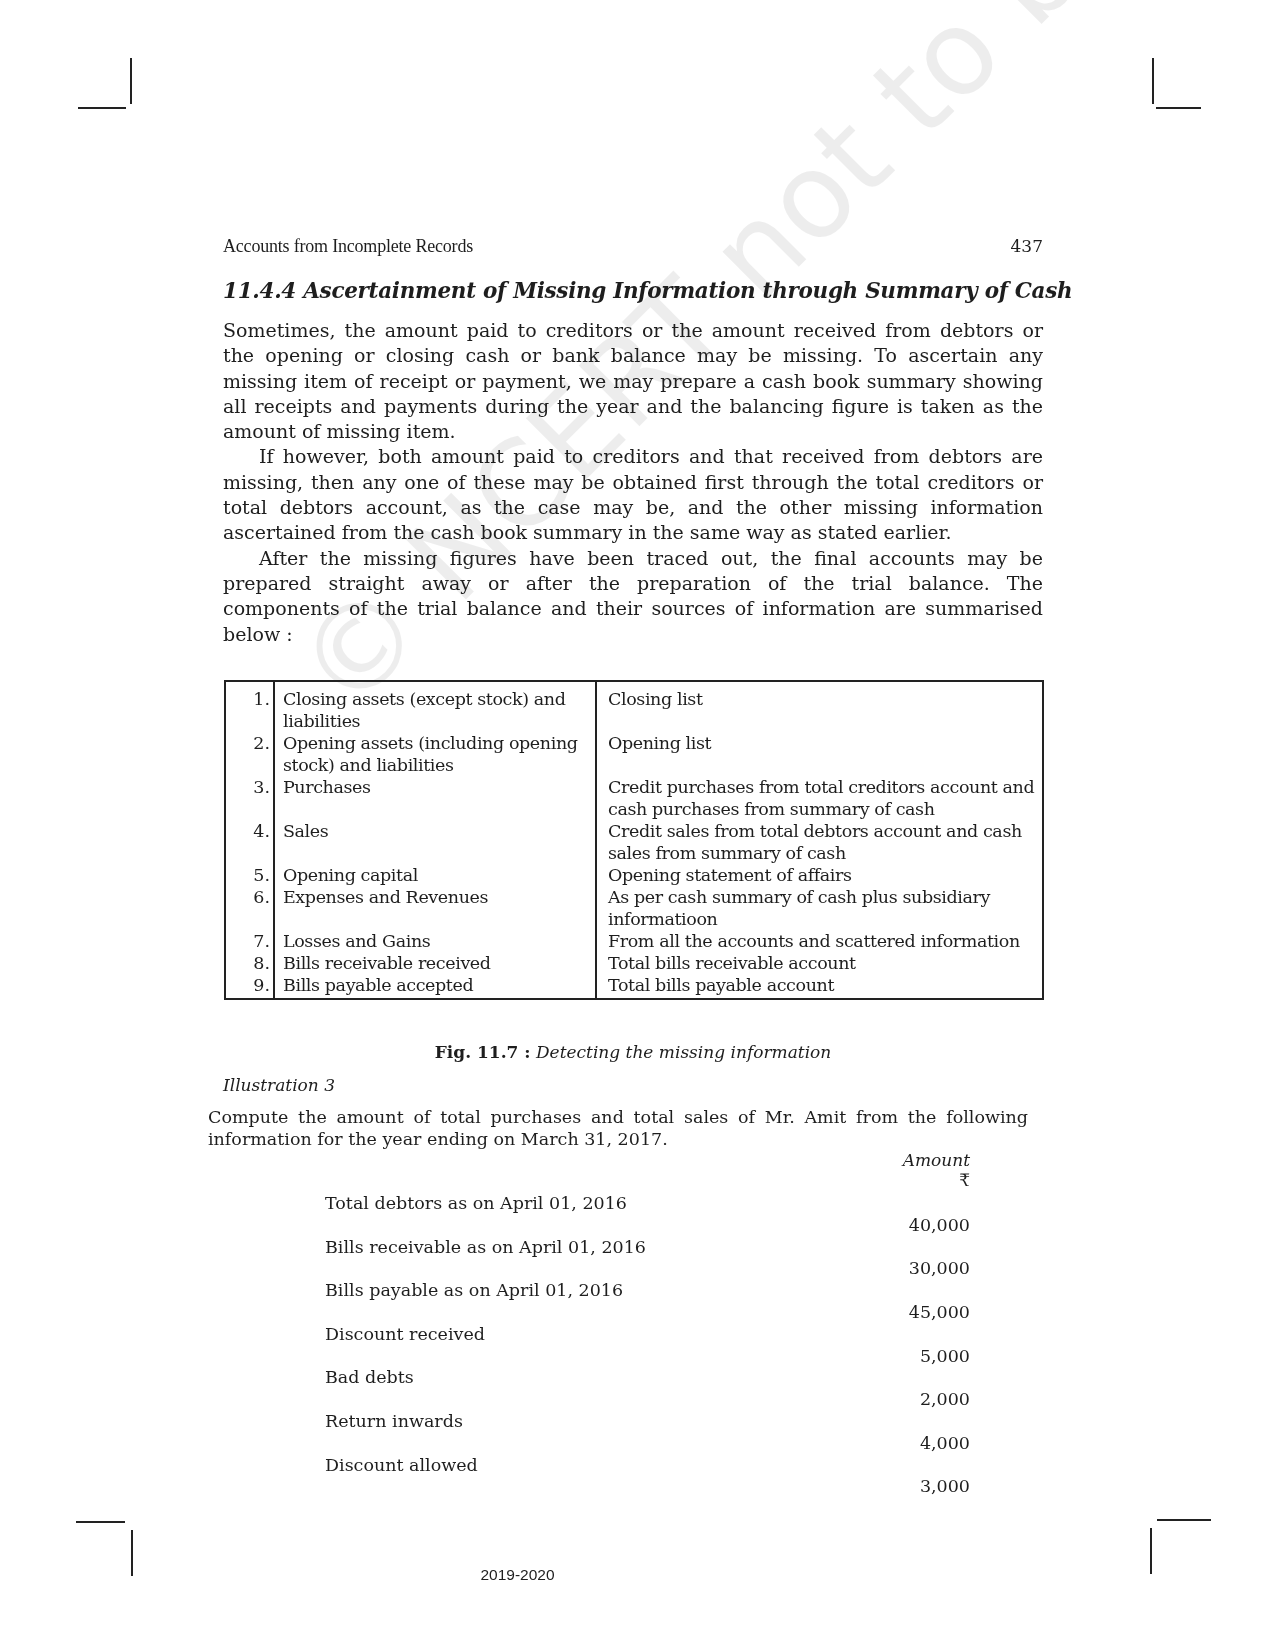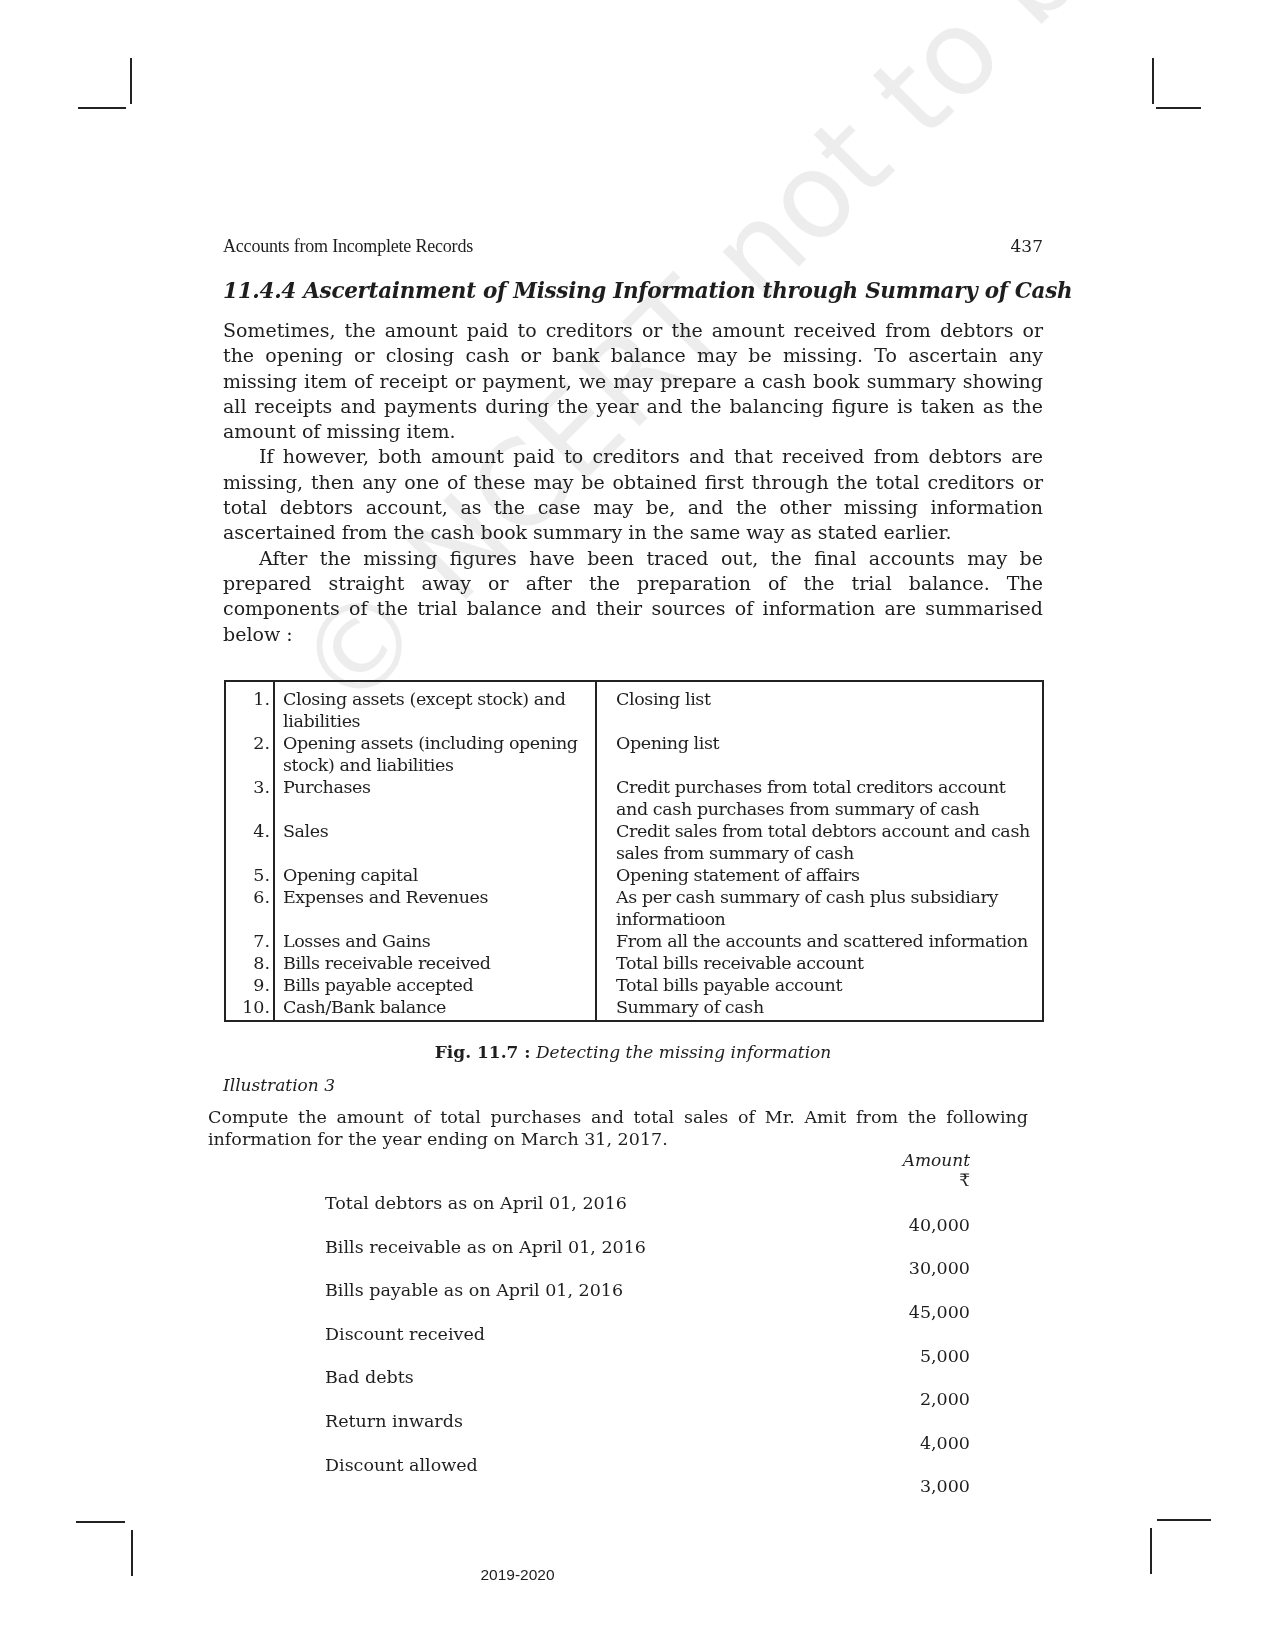--- a/index.html
+++ b/index.html
@@ -10,21 +10,21 @@
   .running-head .pno { position:absolute; right:0; top:0; font-family:"DejaVu Serif", serif; font-size:17px; }
   .section-title { position:absolute; left:223px; top:278px; width:825px; font-family:"DejaVu Serif", serif; font-style:italic; font-weight:bold; font-size:21.5px; letter-spacing:-0.3px; white-space:nowrap; }
   .body-text { position:absolute; left:223px; width:820px; font-family:"DejaVu Serif", serif; font-size:19px; line-height:25.3px; text-align:justify; }
   .body-text p { margin:0; }
   .body-text p.indent { text-indent:36px; }
   .body-text p { text-align-last:left; }
   table.fig { position:absolute; left:224px; top:680px; width:820px; border-collapse:collapse; border:2px solid #222; font-family:"DejaVu Serif", serif; font-size:17.5px; line-height:22px; }
   table.fig td { vertical-align:top; padding:0 4px; }
   table.fig td.num { width:40px; text-align:right; border-right:2px solid #222; padding-right:3px; }
   table.fig td.item { width:308px; border-right:2px solid #222; padding-left:8px; letter-spacing:-0.4px; }
-  table.fig td.src { padding-left:19px; letter-spacing:-0.4px; }
+  table.fig td.src { padding-left:11px; letter-spacing:-0.4px; }
   table.fig tr:first-child td { padding-top:6px; }
   table.fig tr:last-child td { padding-bottom:2px; }
   .caption { position:absolute; left:223px; top:1042px; width:820px; text-align:center; font-family:"DejaVu Serif", serif; font-size:17px; }
   .caption b { font-weight:bold; }
   .caption i { }
   .illus { position:absolute; left:223px; top:1075px; font-style:italic; font-size:17px; font-family:"DejaVu Serif", serif; }
   .question { position:absolute; left:208px; top:1106px; width:820px; font-size:17.5px; line-height:22px; text-align:justify; text-align-last:left; font-family:"DejaVu Serif", serif; }
   .amt-head { position:absolute; left:860px; top:1150px; width:110px; text-align:right; font-size:17px; font-family:"DejaVu Serif", serif; }
   .amt-head .lbl { font-style:italic; display:block; }
   .amt-head .cur { display:block; }
@@ -101,25 +101,20 @@
     <tr>
       <td class="num">8.</td>
       <td class="item">Bills receivable received</td>
       <td class="src">Total bills receivable account</td>
     </tr>
     <tr>
       <td class="num">9.</td>
       <td class="item">Bills payable accepted</td>
       <td class="src">Total bills payable account</td>
     </tr>
-    <tr>
-      <td class="num">10.</td>
-      <td class="item">Cash/Bank balance</td>
-      <td class="src">Summary of cash</td>
-    </tr>
   </tbody>
 </table>
 
 <div class="caption">
   <b>Fig. 11.7 :</b>
   <i>Detecting the missing information</i>
 </div>
 
 <div class="illus">Illustration 3</div>
 <div class="question">Compute the amount of total purchases and total sales of Mr. Amit from the following information for the year ending on March 31, 2017.</div>

